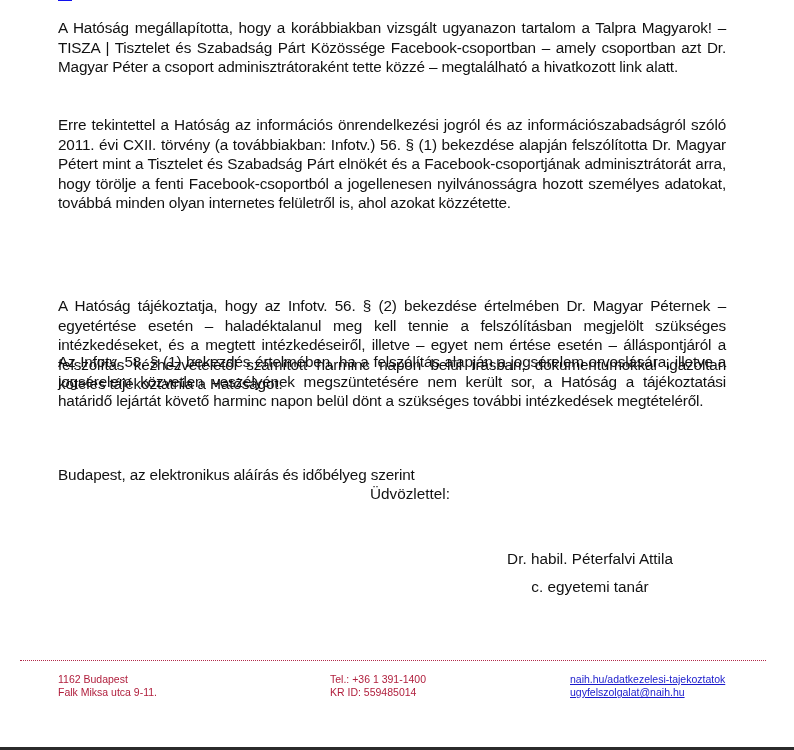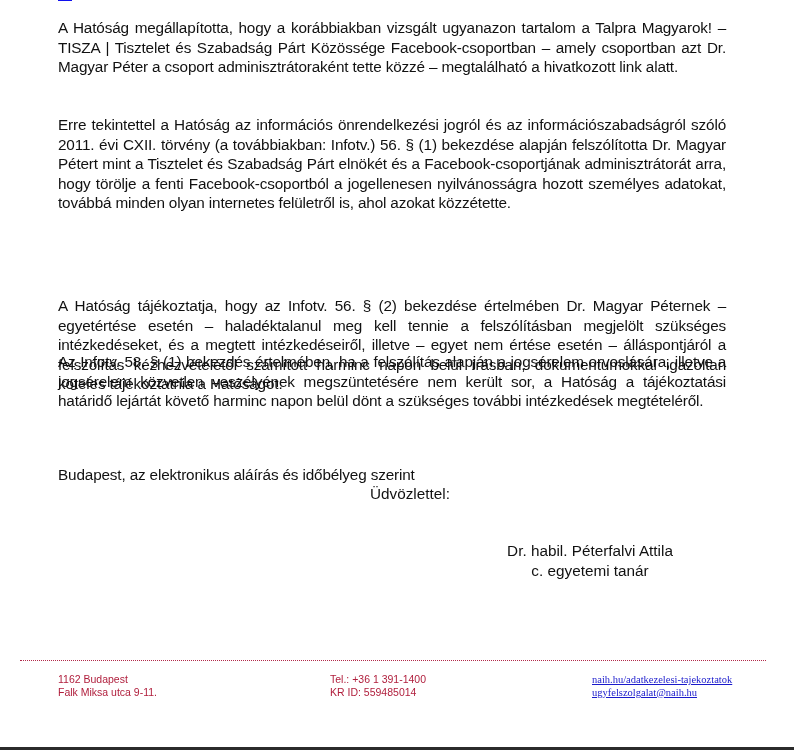--- a/index.html
+++ b/index.html
@@ -65,21 +65,21 @@
     }
     .signature {
       position: absolute;
       left: 490px;
       width: 200px;
       top: 541px;
       font-size: 15.3px;
       line-height: 19.5px;
       text-align: center;
     }
-    .signature div { margin: 0; }
+    .signature div { margin: 8px; }
     .footer-rule {
       position: absolute;
       left: 20px;
       width: 746px;
       top: 660px;
       height: 0;
       border-top: 1.5px dotted #b22a4a;
     }
     .footer {
       position: absolute;
@@ -89,21 +89,21 @@
       font-size: 10.5px;
       line-height: 13px;
       color: #b01e3c;
     }
     .footer .col {
       position: absolute;
       top: 0;
     }
     .footer .col-address { left: 58px; }
     .footer .col-contact { left: 330px; }
-    .footer .col-links { left: 592px; font-family: Liberation Serif, serif; }
+    .footer .col-links { left: 570px; }
     .footer .col-links a {
       display: block;
       color: #1a1acc;
       text-decoration: underline;
     }
     .bottom-bar {
       position: absolute;
       left: 0;
       top: 747px;
       width: 794px;

